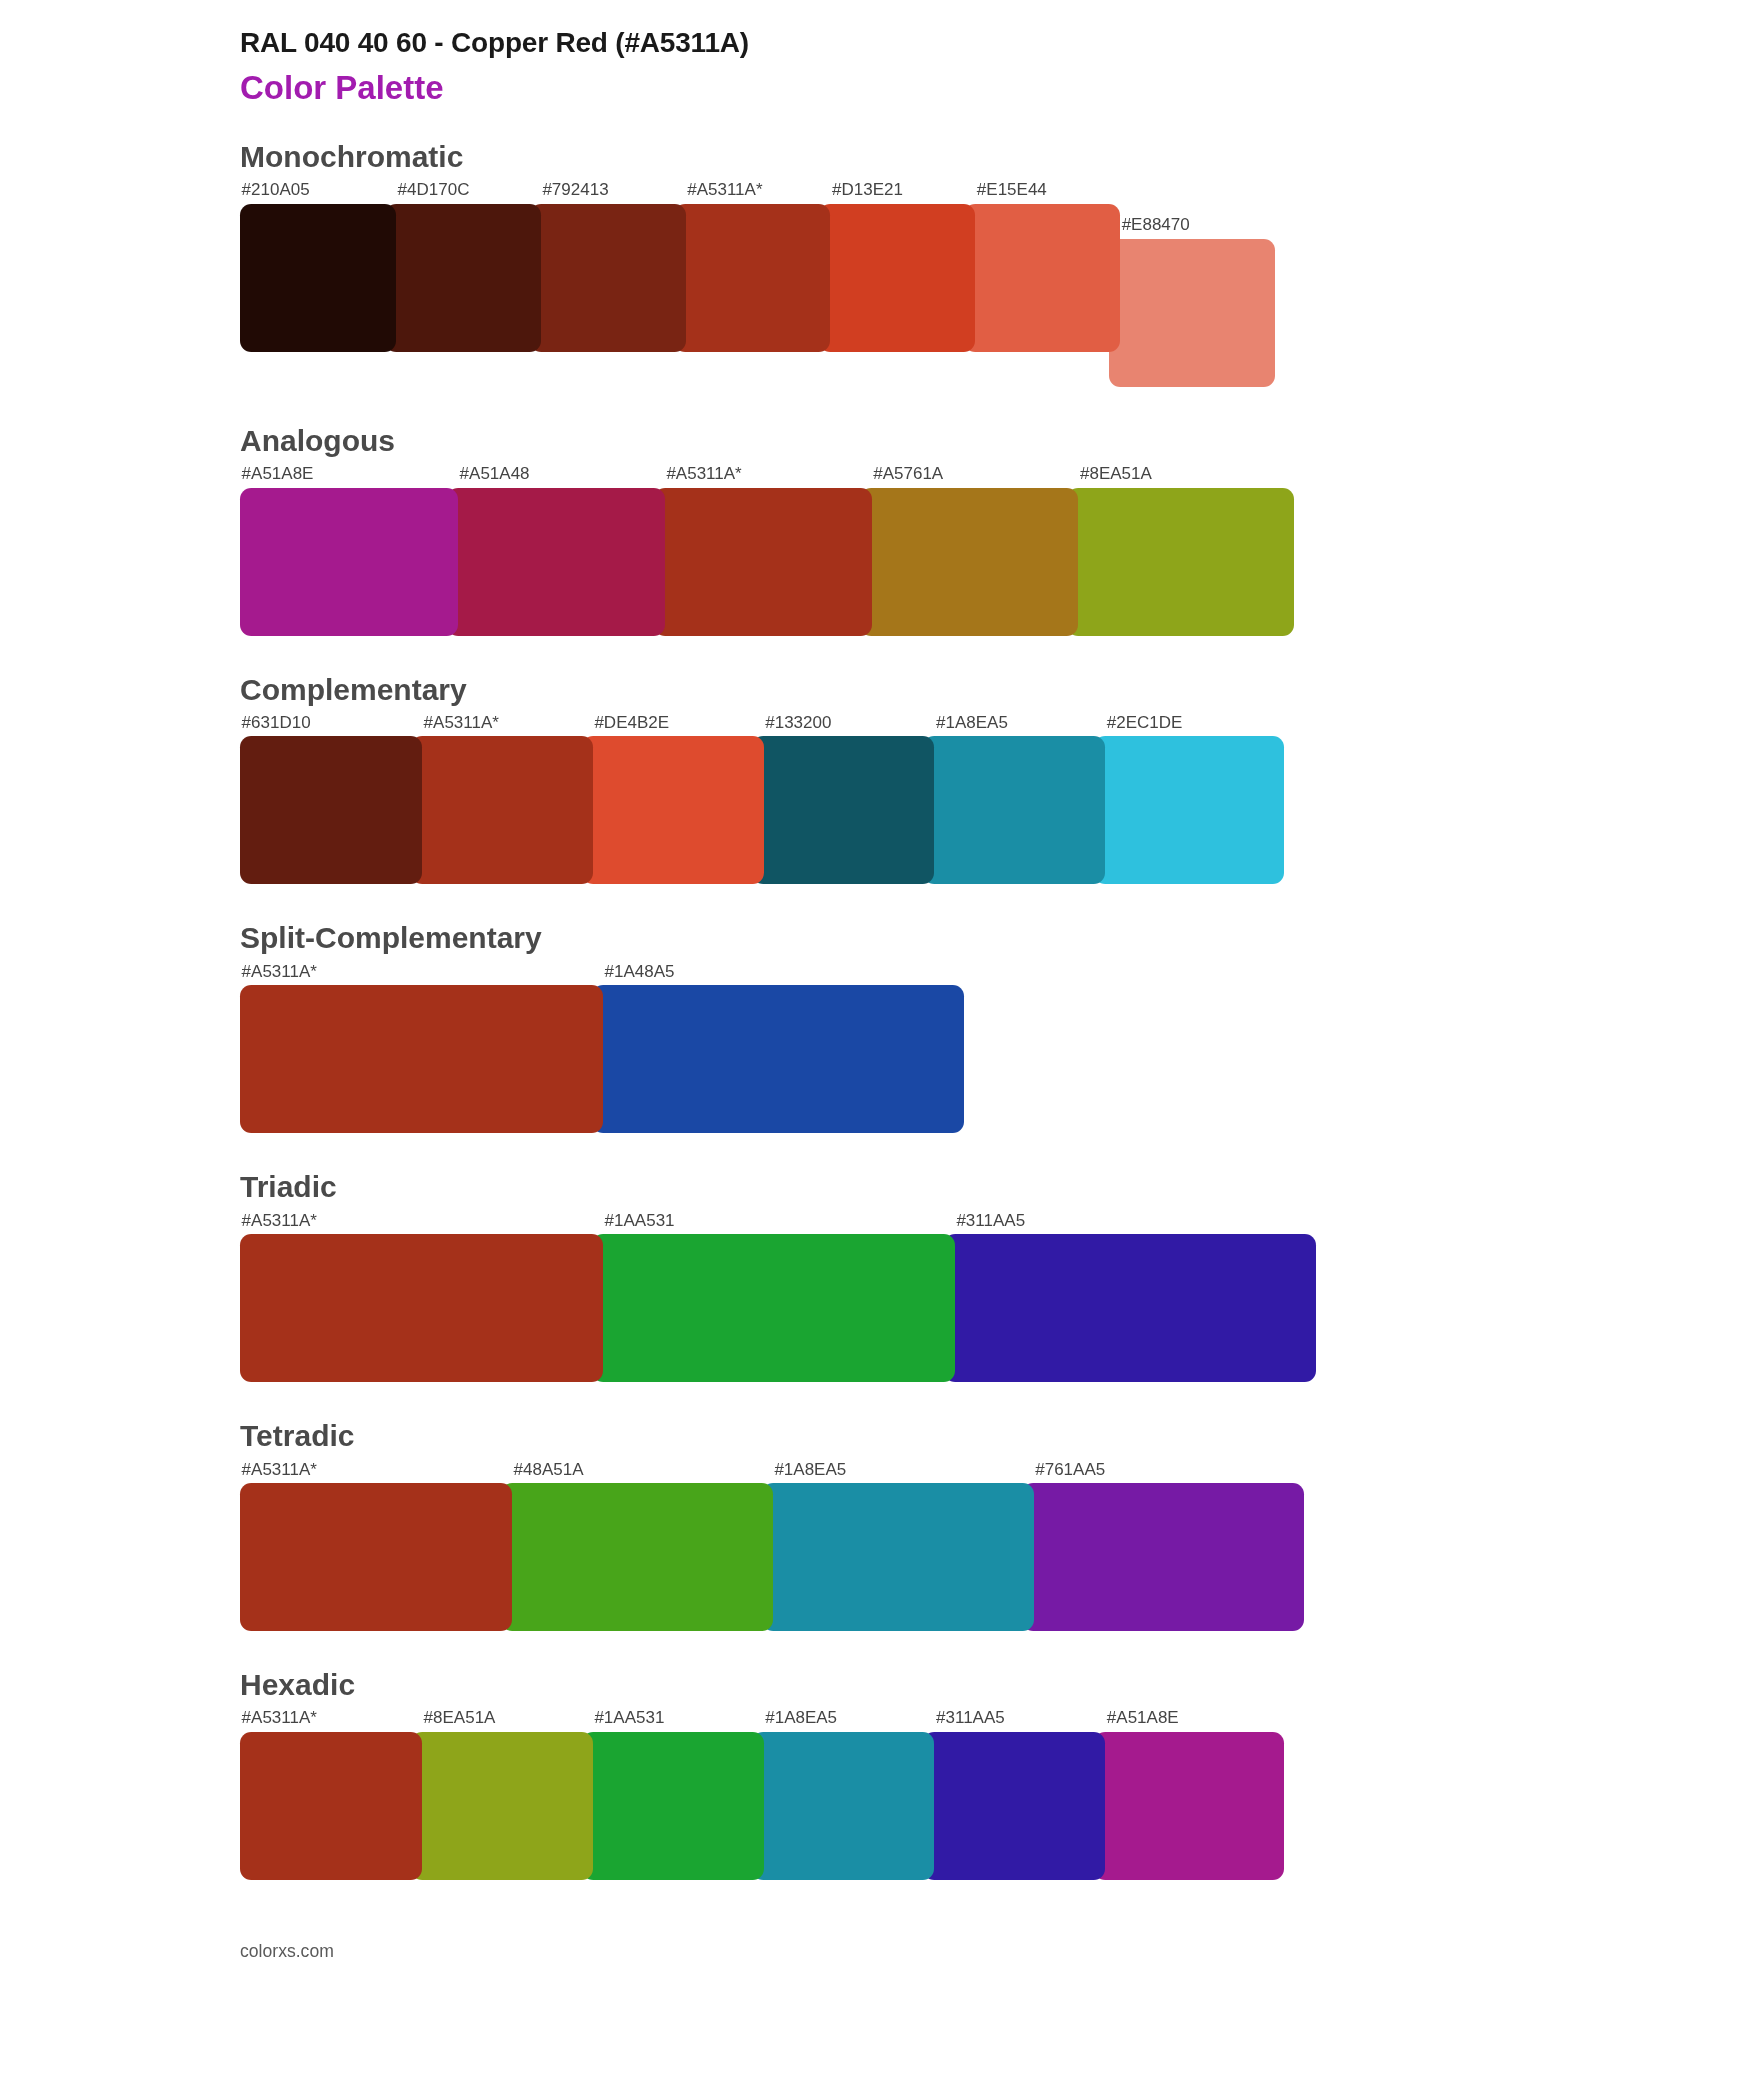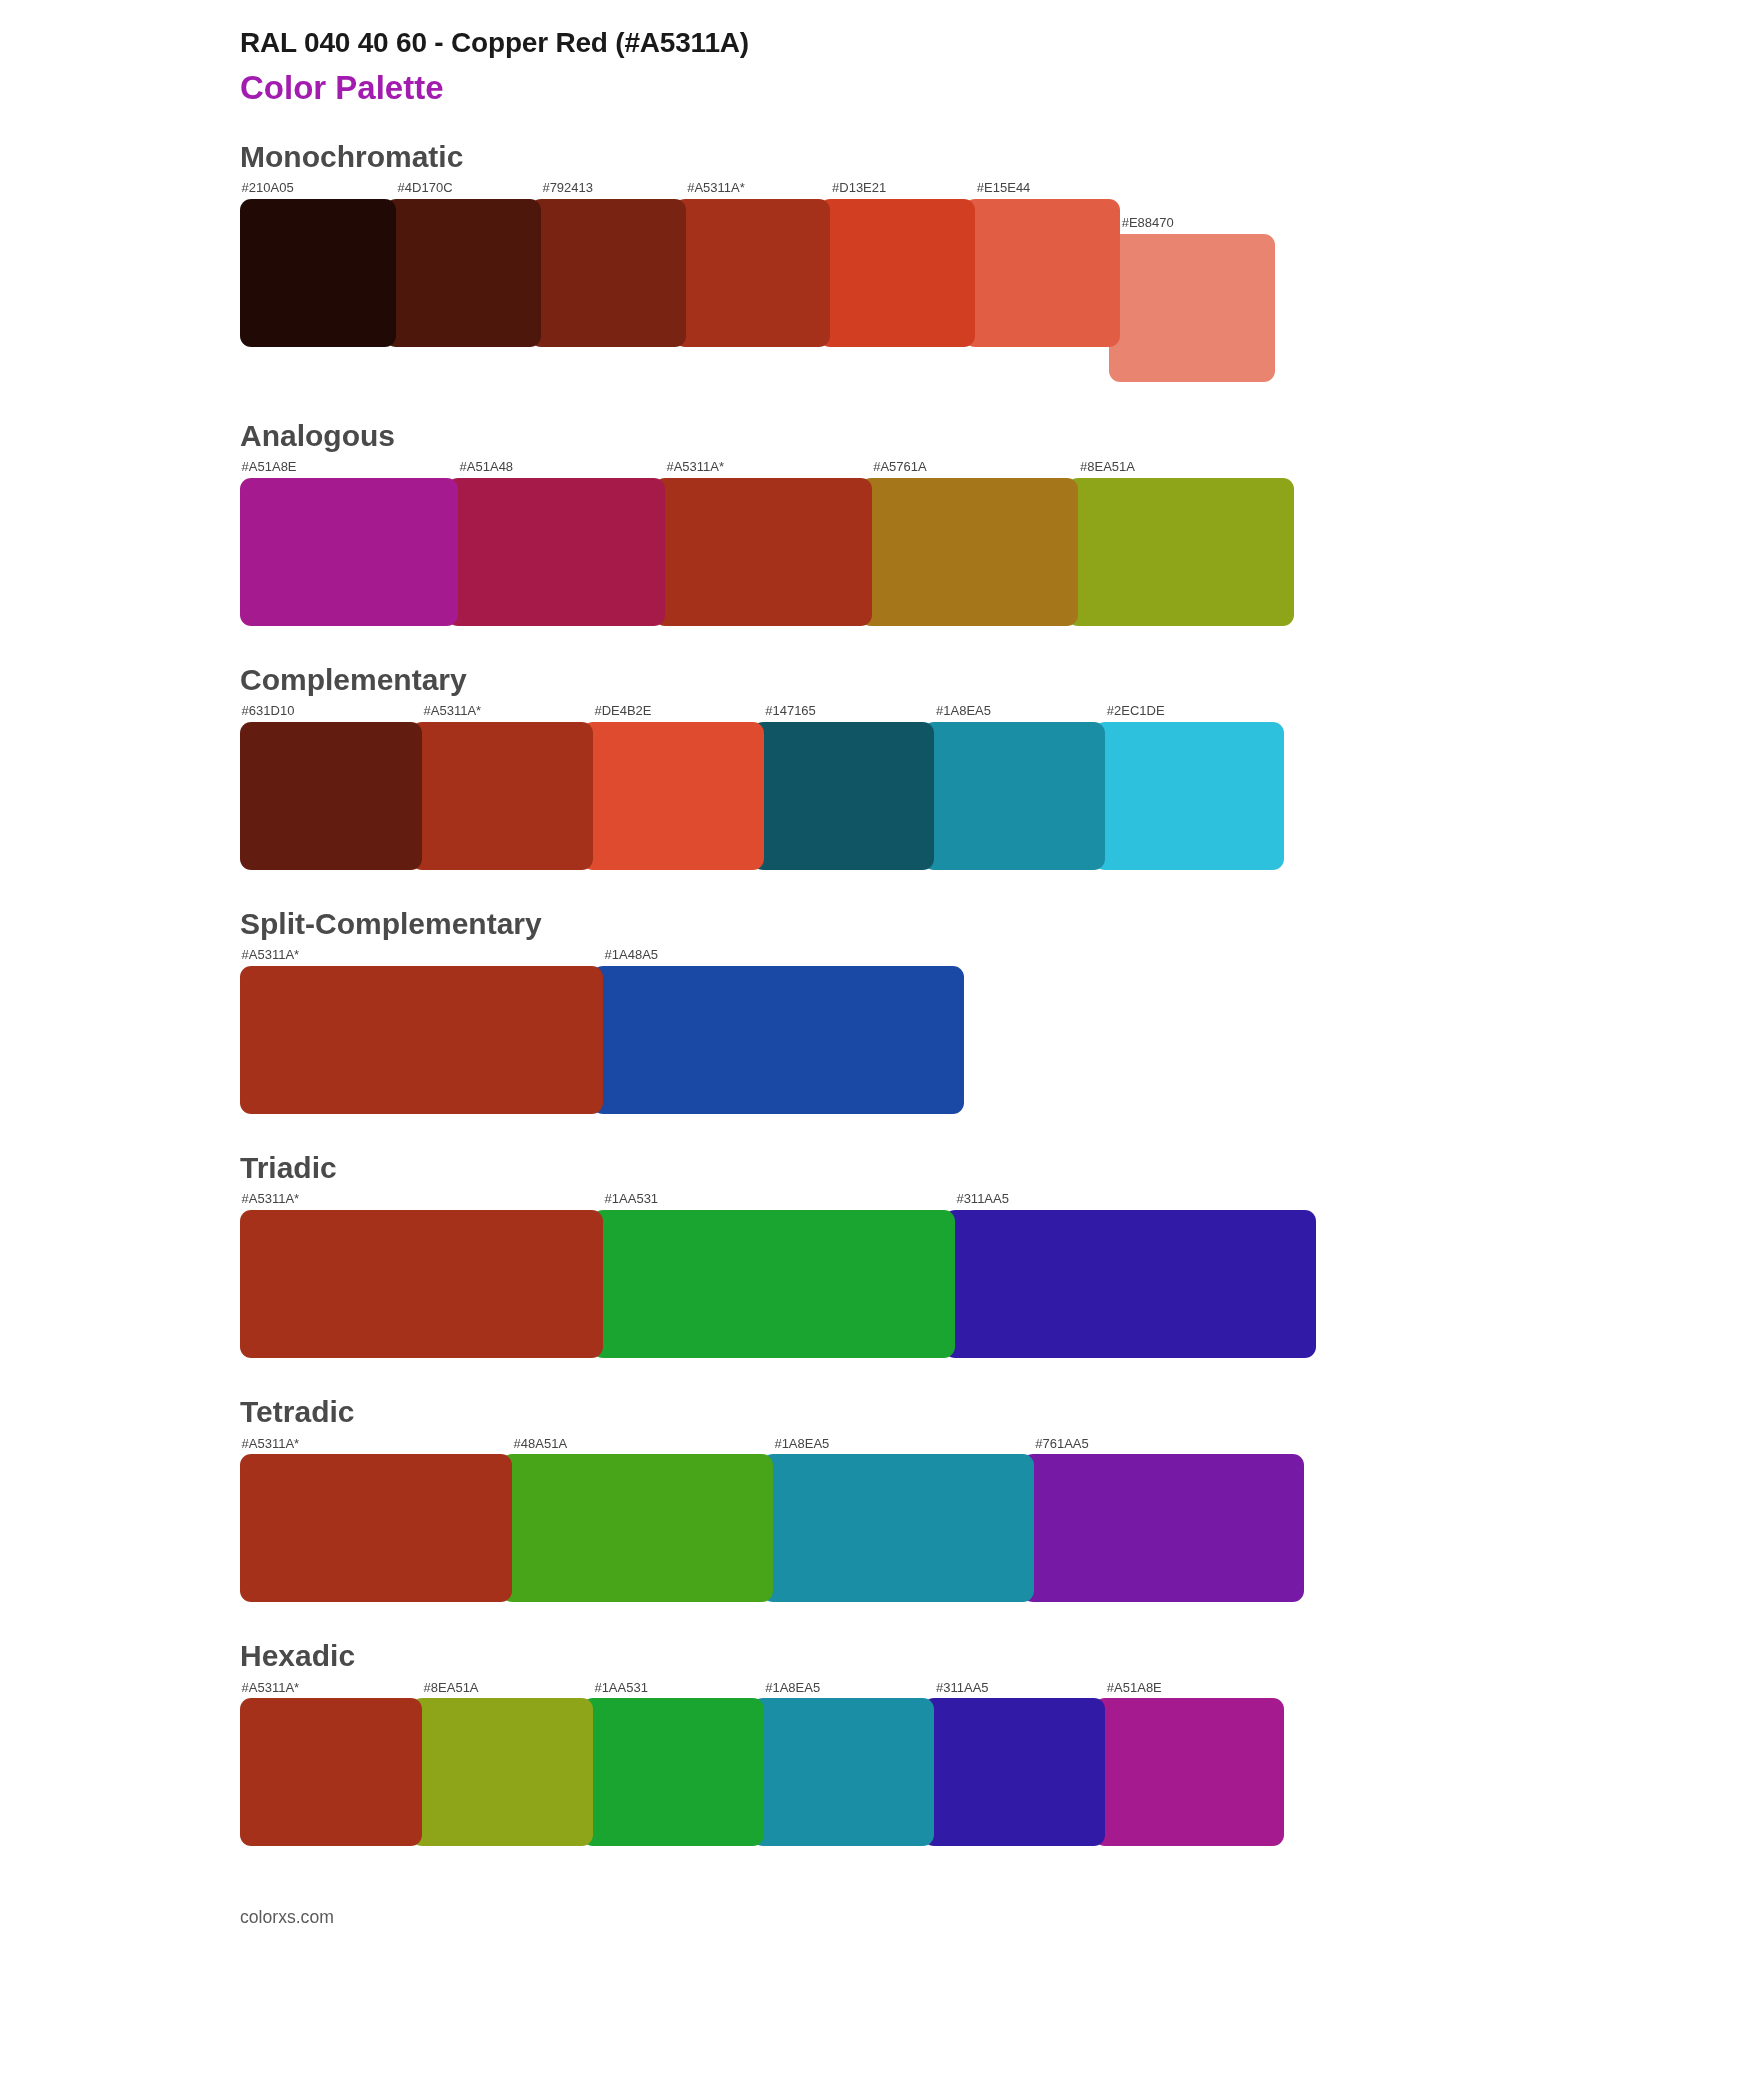--- a/index.html
+++ b/index.html
@@ -49,21 +49,21 @@
   .swatch-row {
     display: flex;
     align-items: flex-start;
     width: 1089px;
   }
   .swatch {
     display: flex;
     flex-direction: column;
   }
   .swatch-label {
-    font-size: 13px;
+    font-size: 17px;
     color: #444444;
     padding: 0 0 3.2px 1.6px;
     white-space: nowrap;
     line-height: 1.2;
   }
   .swatch-block {
     border-radius: 11.2px;
     height: 148px;
   }
   
@@ -169,21 +169,21 @@
           </div>
           <div class="swatch">
             <div class="swatch-label">#A5311A*</div>
             <div class="swatch-block" style="background: rgb(165, 49, 26); width: 182px;"></div>
           </div>
           <div class="swatch">
             <div class="swatch-label">#DE4B2E</div>
             <div class="swatch-block" style="background: rgb(222, 75, 46); width: 182px;"></div>
           </div>
           <div class="swatch">
-            <div class="swatch-label">#147165</div>
+            <div class="swatch-label">#133200</div>
             <div class="swatch-block" style="background: rgb(16, 85, 99); width: 182px;"></div>
           </div>
           <div class="swatch">
             <div class="swatch-label">#1A8EA5</div>
             <div class="swatch-block" style="background: rgb(26, 142, 165); width: 182px;"></div>
           </div>
           <div class="swatch">
             <div class="swatch-label">#2EC1DE</div>
             <div class="swatch-block" style="background: rgb(46, 193, 222); width: 190px;"></div>
           </div>

